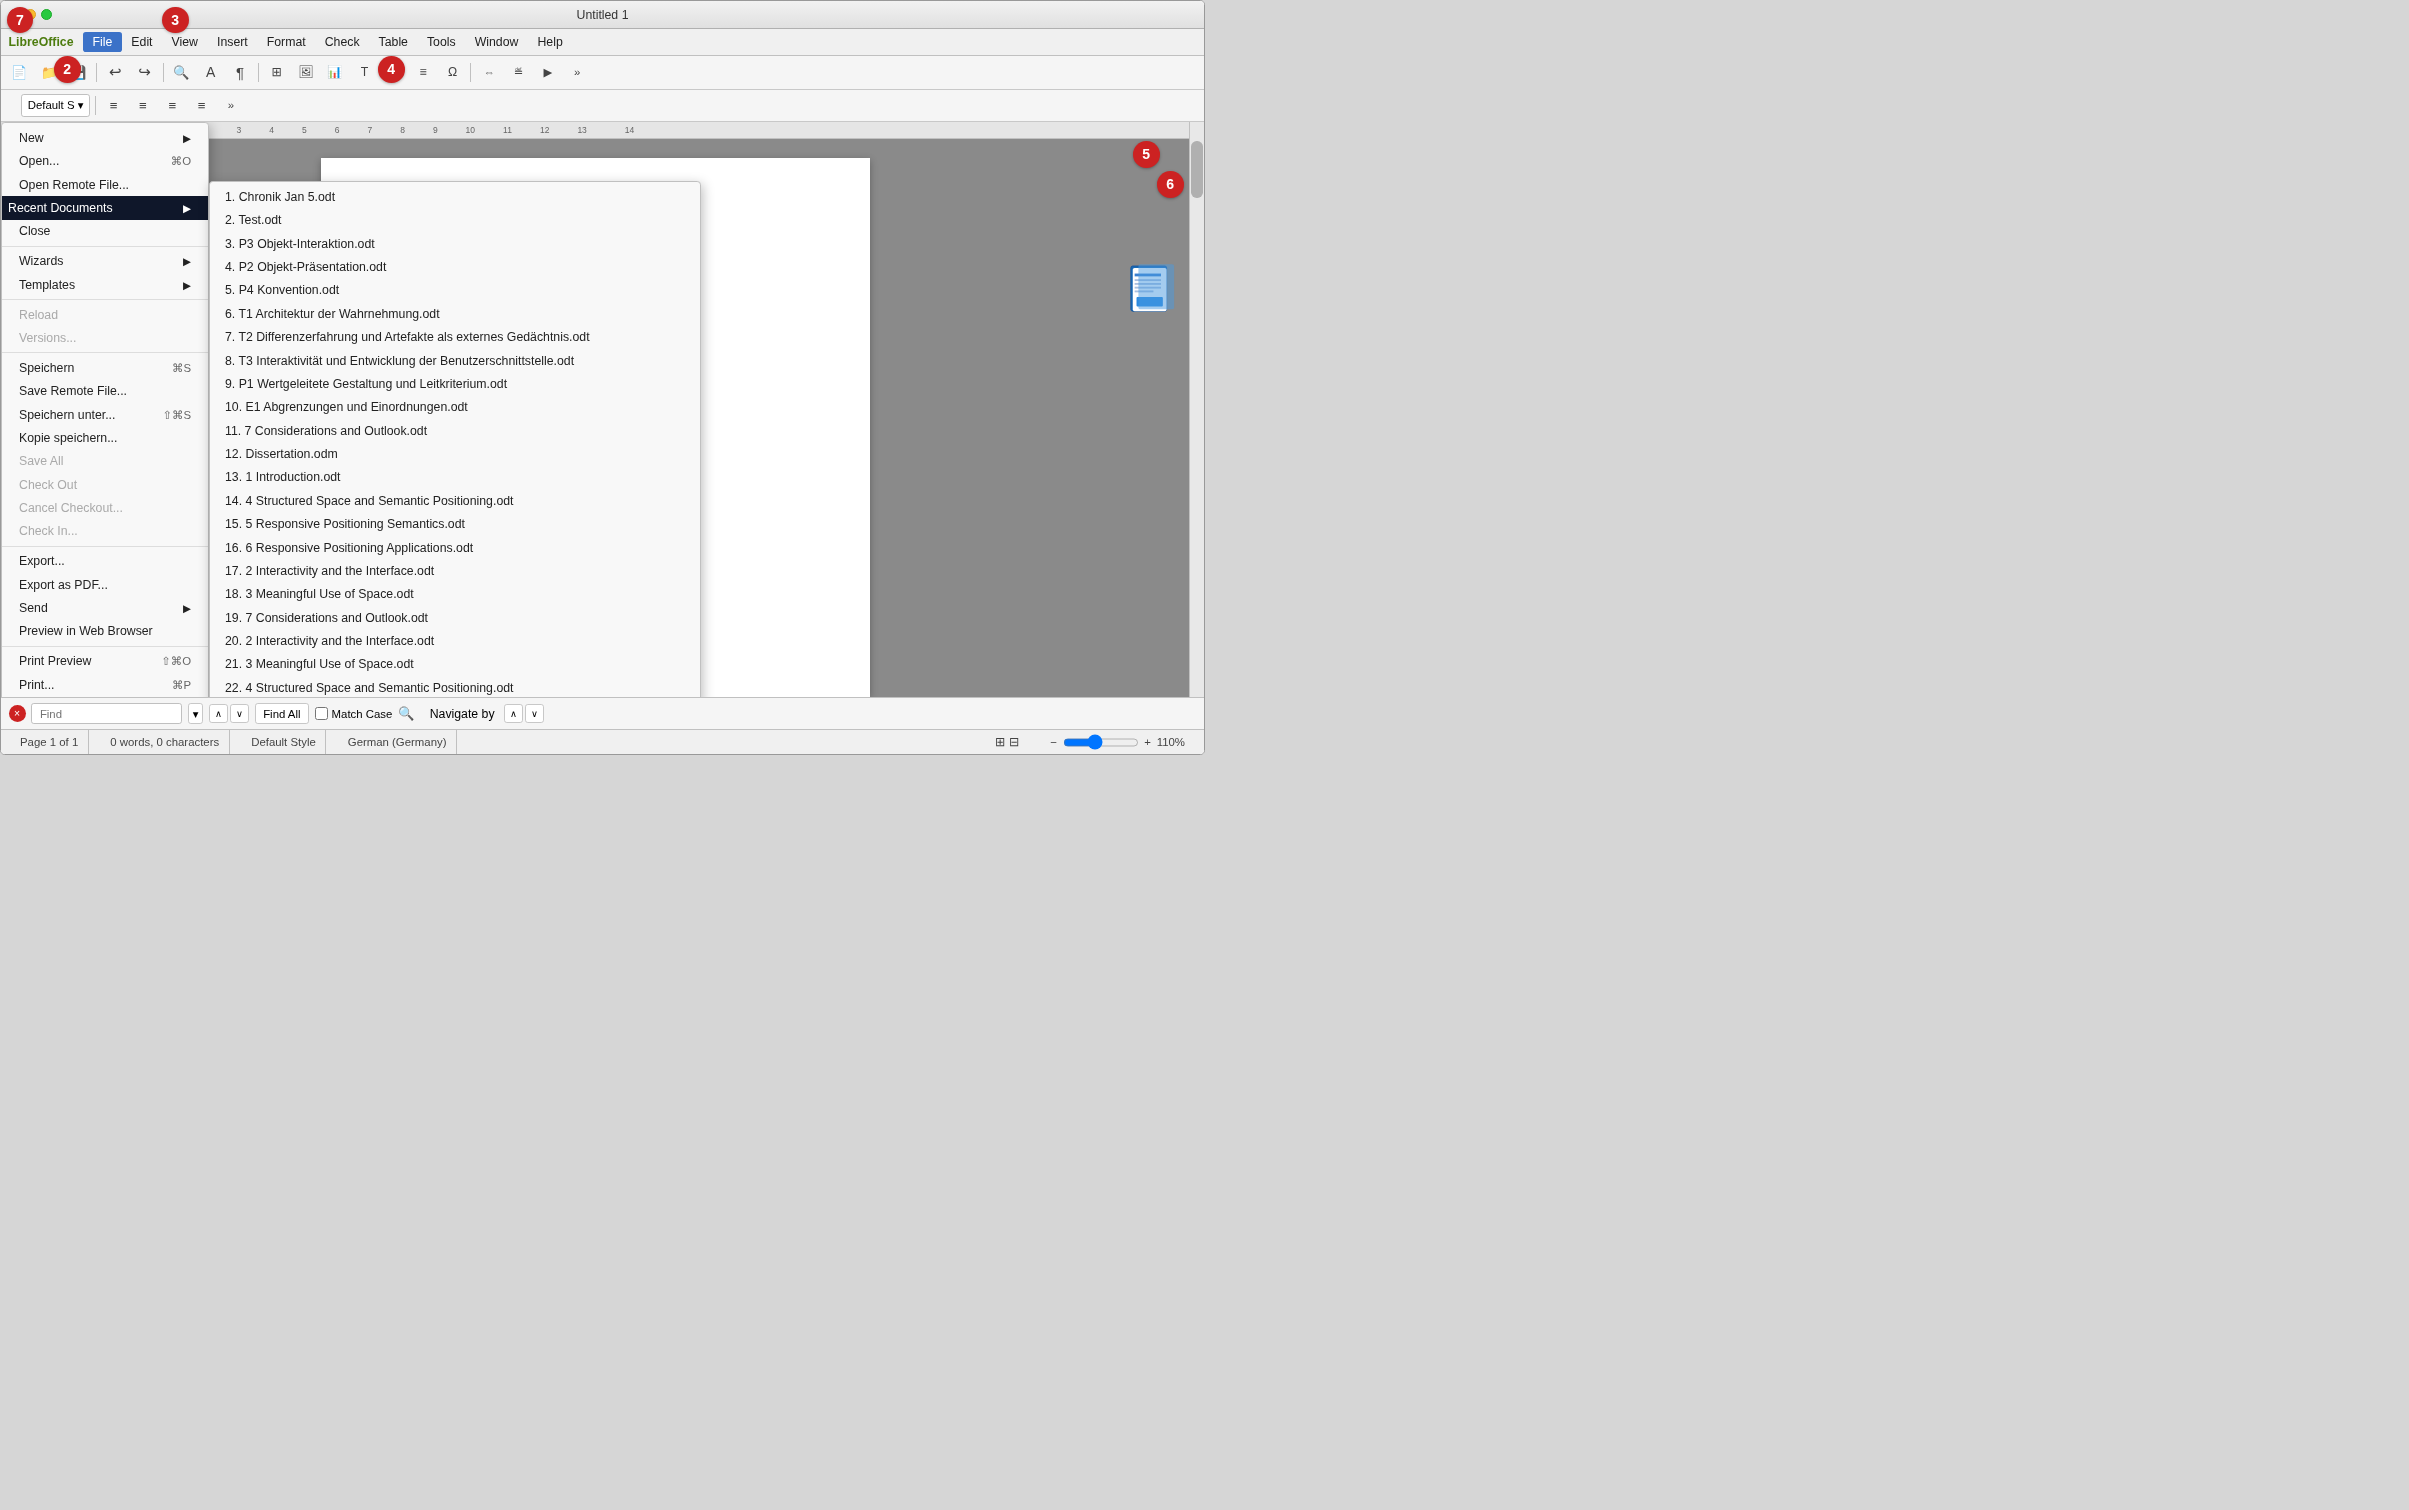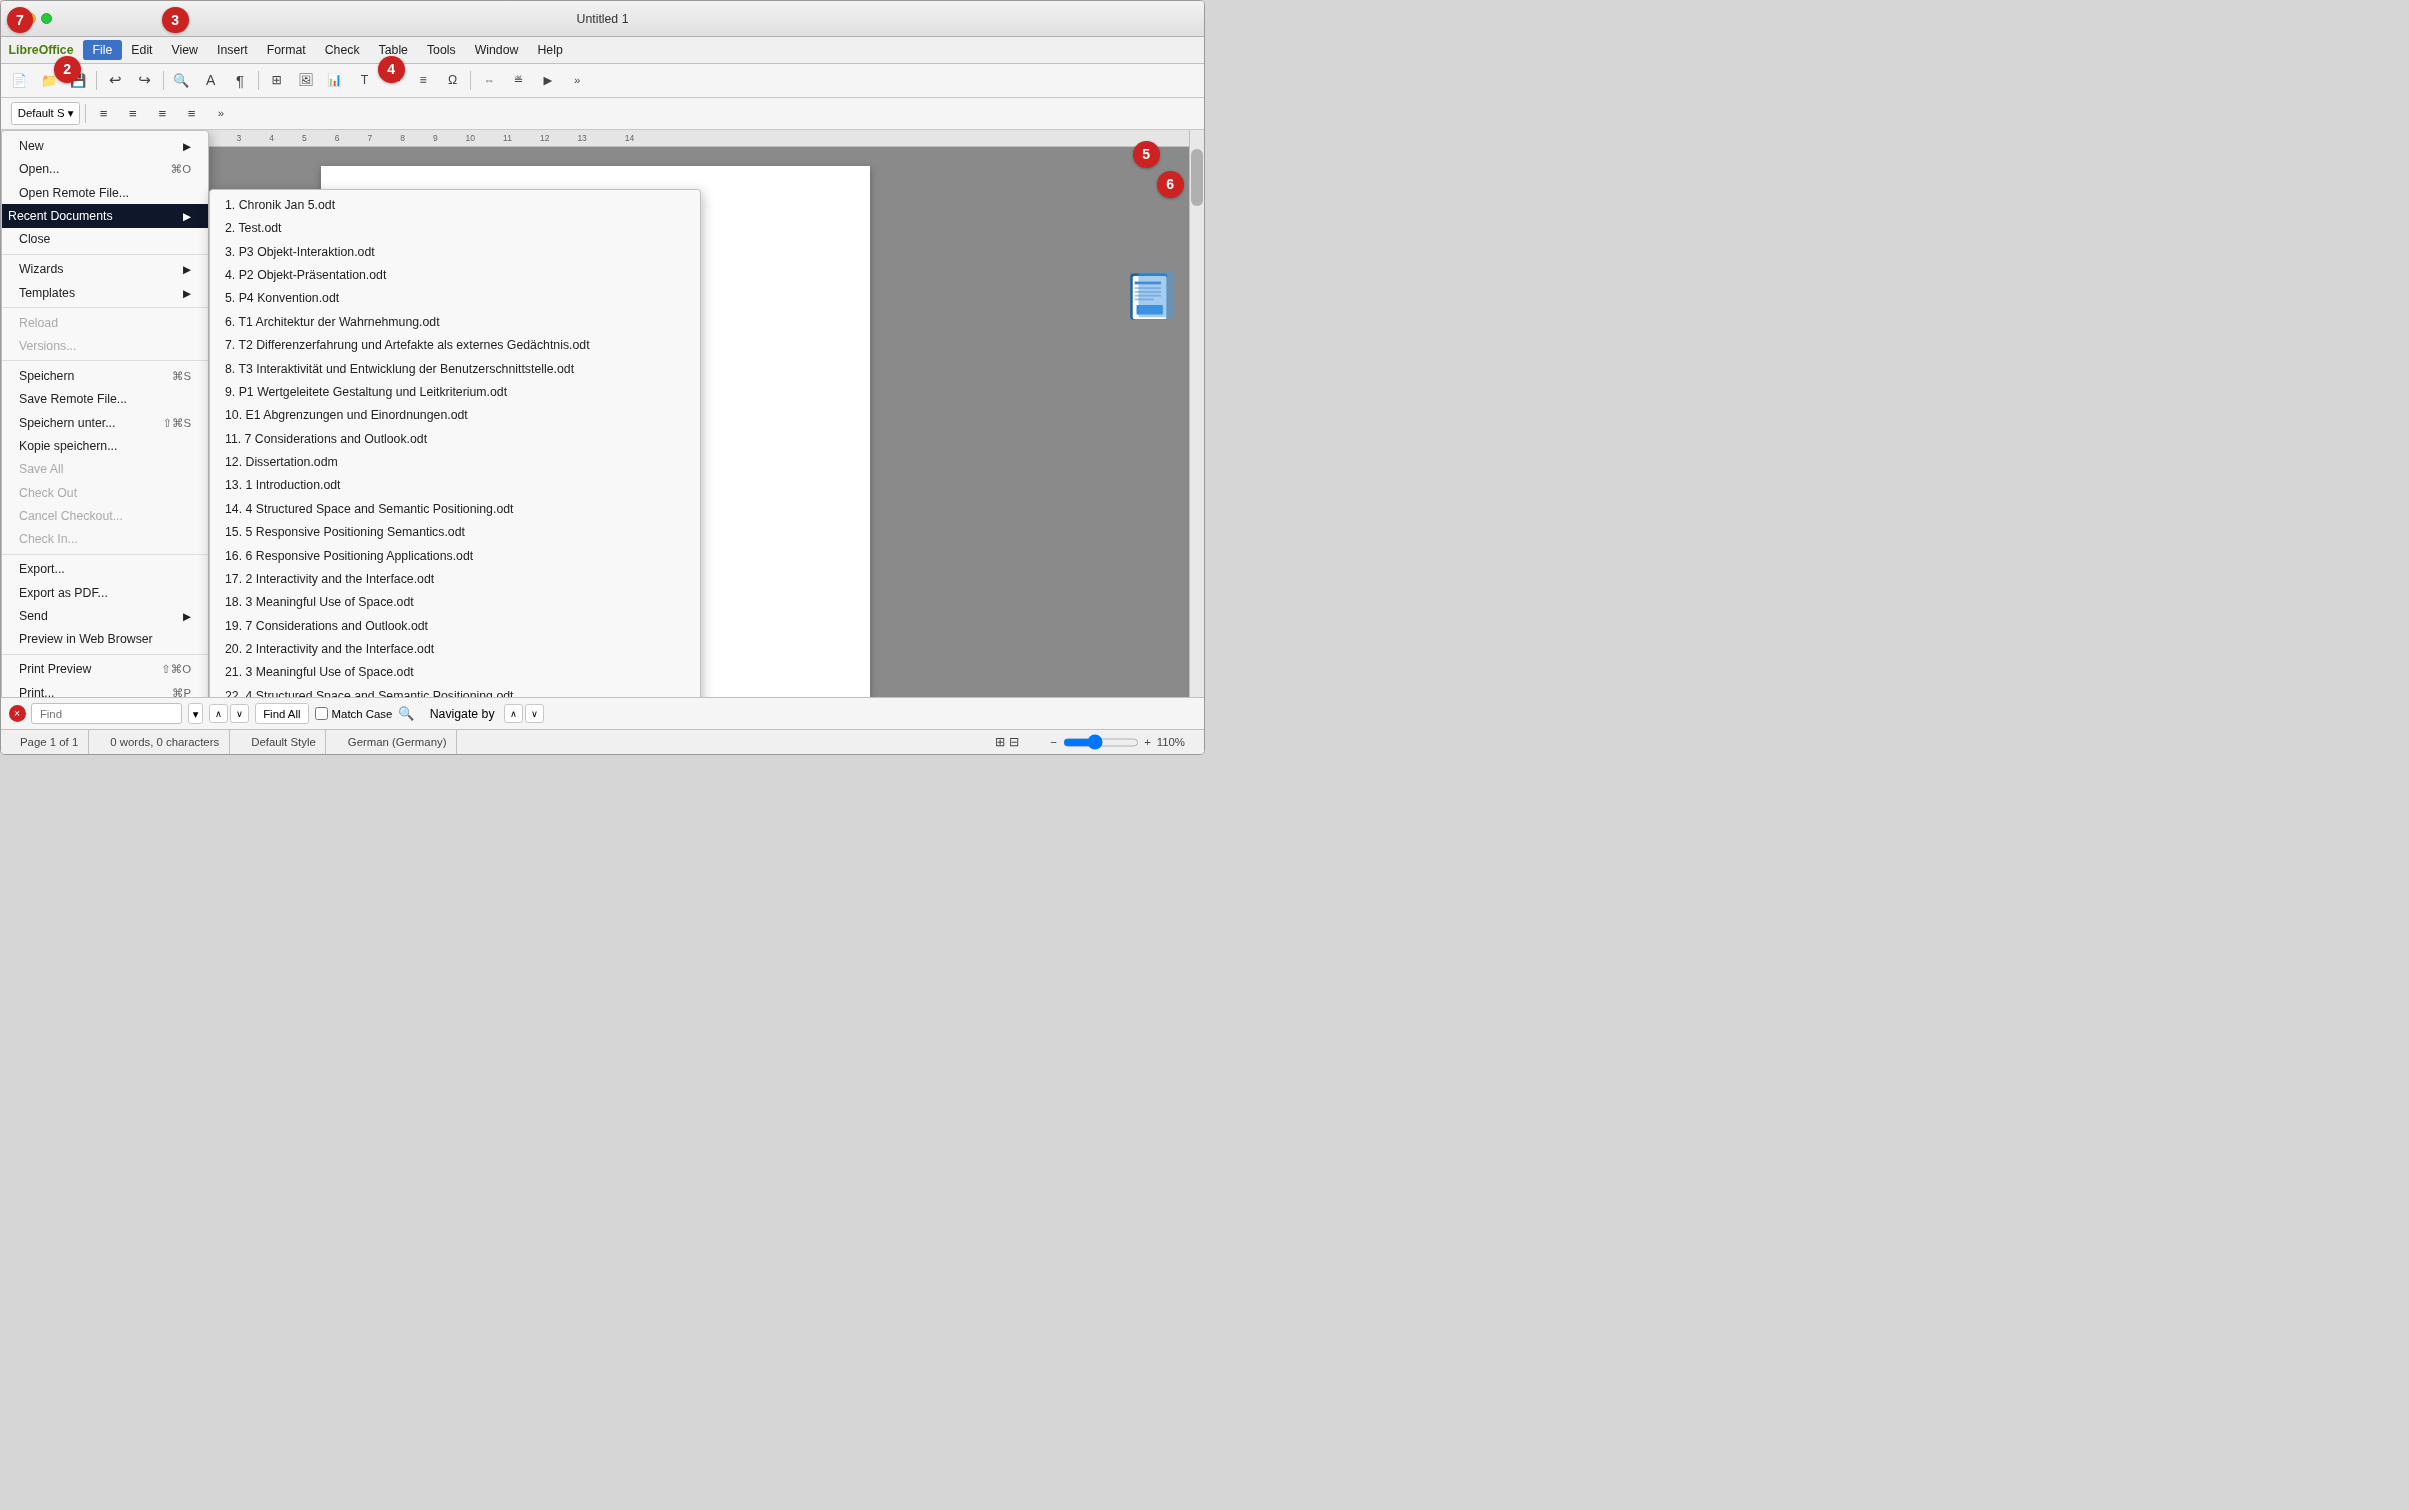--- a/index.html
+++ b/index.html
@@ -87,35 +87,35 @@
       height: 23px;
     }
 
     
     .format-toolbar {
       background: #f5f5f5;
       border-bottom: 0.9px solid #c8c8c8;
       height: 32px;
       display: flex;
       align-items: center;
-      padding: 0 10px;
+      padding: 0 20px;
       gap: 2.8px;
     }
     .doc-page {
       background: white;
       width: 549px;
       min-height: 379px;
       box-shadow: 0 1.9px 7.6px rgba(0,0,0,0.3);
     }
 
     
     .title-bar {
       background: linear-gradient(to bottom, #f2f2f2, #e0e0e0);
       border-bottom: 0.9px solid #b0b0b0;
-      height: 36px;
+      height: 28px;
       display: flex;
       align-items: center;
       justify-content: center;
       font-size: 12.3px;
       font-weight: 500;
       color: #333;
       position: relative;
     }
     .title-bar-dots {
       position: absolute;

